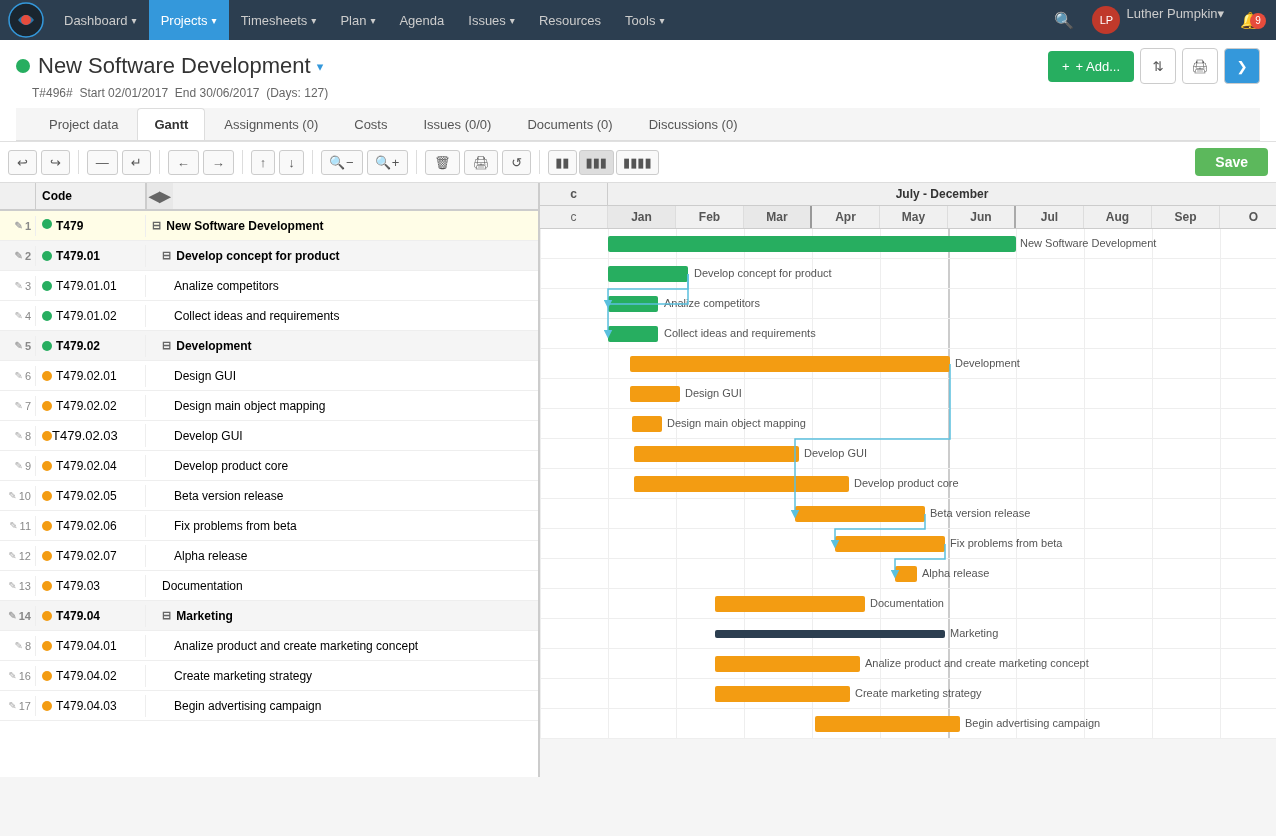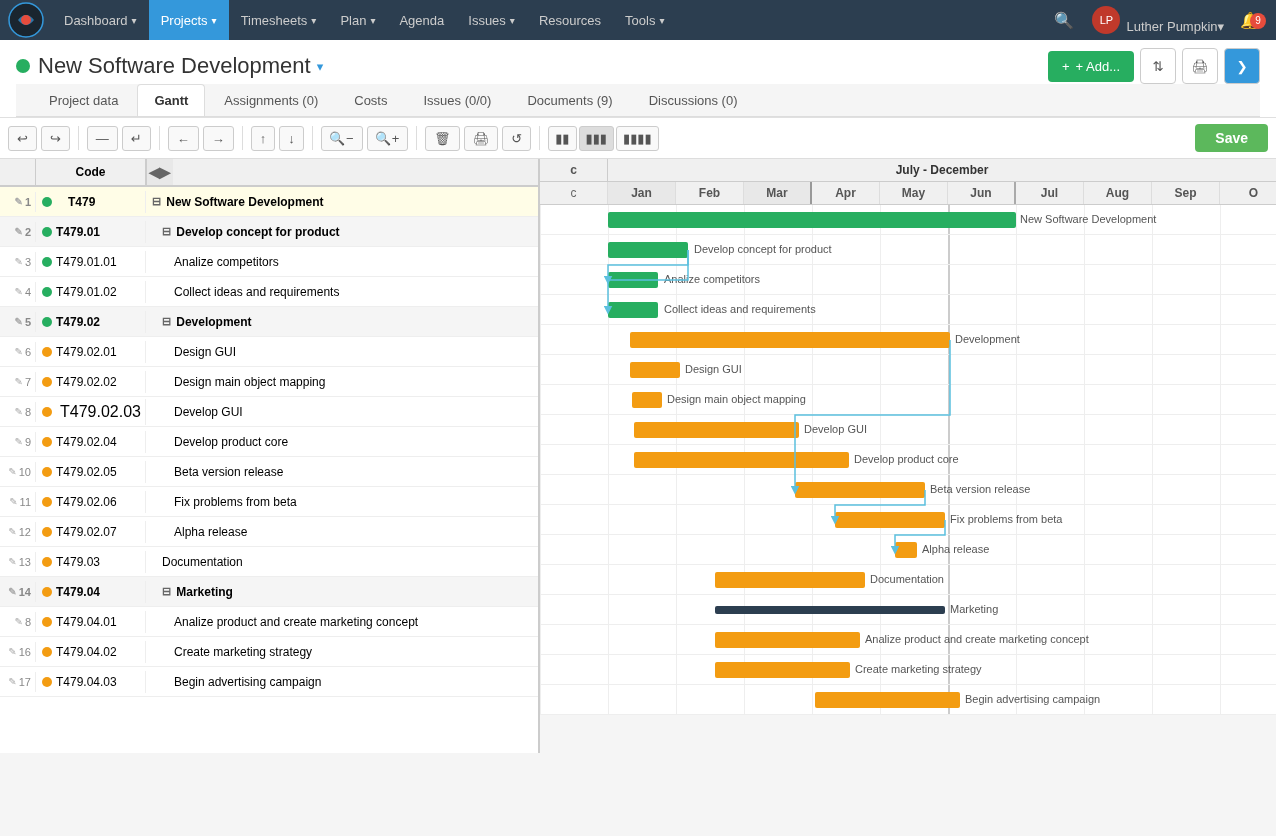--- a/index.html
+++ b/index.html
@@ -12,21 +12,21 @@
     }
     .top-nav .logo { width: 36px; height: 36px; margin-right: 8px; }
     .nav-item {
       display: flex; align-items: center; padding: 0 12px; height: 40px;
       color: #ccc; cursor: pointer; font-size: 13px; white-space: nowrap;
     }
     .nav-item.active { background: #3498db; color: white; }
     .nav-item .chevron { margin-left: 4px; font-size: 10px; }
     .nav-spacer { flex: 1; }
     .nav-search { color: #ccc; cursor: pointer; padding: 0 10px; font-size: 16px; }
-    .nav-user { display: flex; align-items: flex-end; color: #ccc; padding: 0 8px; cursor: pointer; }
+    .nav-user { display: flex; align-items: flex-start; color: #ccc; padding: 0 8px; cursor: pointer; }
     .nav-avatar { width: 28px; height: 28px; border-radius: 50%; background: #c0392b; margin-right: 6px; display: flex; align-items: center; justify-content: center; color: white; font-size: 11px; }
     .nav-bell { position: relative; color: #ccc; padding: 0 8px; cursor: pointer; font-size: 16px; }
     .nav-bell .badge { position: absolute; top: 2px; right: 2px; background: #e74c3c; color: white; border-radius: 50%; width: 16px; height: 16px; font-size: 10px; display: flex; align-items: center; justify-content: center; }
 
     
     .breadcrumb { padding: 8px 16px 0; color: #3498db; font-size: 12px; }
     .breadcrumb span { color: #666; }
 
     
     .project-title-row { display: flex; align-items: center; padding: 4px 16px 4px; }
@@ -60,21 +60,21 @@
       padding: 6px 20px; background: #5cb85c; color: white; border: none;
       border-radius: 4px; cursor: pointer; font-size: 14px; font-weight: bold; margin-left: auto;
     }
     .header-action-btn {
       width: 36px; height: 36px; border: 1px solid #ccc; border-radius: 4px;
       background: white; cursor: pointer; display: flex; align-items: center; justify-content: center; color: #555;
     }
 
     
     .gantt-table { width: 540px; min-width: 540px; border-right: 2px solid #ccc; overflow-y: auto; overflow-x: hidden; }
-    .gantt-table-header { display: flex; background: #f0f0f0; border-bottom: 1px solid #ccc; font-weight: bold; font-size: 12px; text-align: center; }
+    .gantt-table-header { display: flex; background: #f0f0f0; border-bottom: 1px solid #ccc; font-weight: bold; font-size: 12px; }
 
     .gantt-row { display: flex; border-bottom: 1px solid #eee; min-height: 30px; align-items: center; }
     .gantt-row.highlighted { background: #fffde7; }
     .gantt-row.group-row { background: #f5f5f5; font-weight: bold; }
 
     .gantt-wrapper { display: flex; height: calc(100vh - 240px); }
   </style>
 </head>
 <body>
 
@@ -142,28 +142,34 @@
       <button style="background:#27ae60; color:white; border:none; border-radius:4px; padding:8px 14px; cursor:pointer; font-size:13px; display:flex; align-items:center; gap:6px;">
         <span>+</span>
         <span>+ Add...</span>
       </button>
       <button class="header-action-btn" style="width:36px;height:36px;border:1px solid #ccc;border-radius:4px;background:white;cursor:pointer;">⇅</button>
       <button class="header-action-btn" style="width:36px;height:36px;border:1px solid #ccc;border-radius:4px;background:white;cursor:pointer;">🖨</button>
       <button class="header-action-btn" style="width:36px;height:36px;border:1px solid #ccc;border-radius:4px;background:#3498db;cursor:pointer;color:white;">❯</button>
     </div>
   </div>
 
+  <div class="meta-row">
+    <span>T#496#</span>&nbsp;
+    <span>Start 02/01/2017</span>&nbsp;
+    <span>End 30/06/2017</span>&nbsp;
+    <span>(Days: 127)</span>
+  </div>
 
   <div class="tabs">
     <div class="tab">Project data</div>
     <div class="tab active">Gantt</div>
     <div class="tab">Assignments (0)</div>
     <div class="tab">Costs</div>
     <div class="tab">Issues (0/0)</div>
-    <div class="tab">Documents (9)</div>
+    <div class="tab">Documents (0)</div>
     <div class="tab">Discussions (0)</div>
   </div>
 </div>
 
 <div class="toolbar">
   <button class="toolbar-btn" title="Undo">↩</button>
   <button class="toolbar-btn" title="Redo">↪</button>
   <div class="toolbar-sep"></div>
   <button class="toolbar-btn">—</button>
   <button class="toolbar-btn">↵</button>
@@ -202,21 +208,21 @@
         <span style="font-size:14px; color:#666; cursor:pointer;">▶</span>
       </div>
     </div>
 
     <div id="task-rows">
         <div class="gantt-row highlighted group-row" style="display: flex; border-bottom: 1px solid rgb(238, 238, 238); min-height: 30px; align-items: center; background: rgb(255, 253, 231);">
           <div style="width: 36px; min-width: 36px; padding: 4px; text-align: right; font-size: 11px; color: rgb(136, 136, 136); border-right: 1px solid rgb(238, 238, 238); display: flex; align-items: center; justify-content: flex-end; gap: 2px;">
             <span style="color: rgb(170, 170, 170); font-size: 10px; cursor: pointer;">✎</span>
             <span>1</span>
           </div>
-          <div style="width: 110px; min-width: 110px; padding: 4px 6px; border-right: 1px solid rgb(238, 238, 238); font-size: 12px; display: flex; align-items: center; gap: 16px;">
+          <div style="width: 110px; min-width: 110px; padding: 4px 6px; border-right: 1px solid rgb(238, 238, 238); font-size: 12px; display: flex; gap: 4px;">
             <div style="width: 10px; height: 10px; border-radius: 50%; flex-shrink: 0; background: rgb(39, 174, 96);"></div>
             <span style="font-weight: bold;">T479</span>
           </div>
           <div style="flex: 1 1 0%; padding: 4px 6px; font-size: 12px; display: flex; align-items: center; gap: 3px;">
             <span style="color: rgb(102, 102, 102); font-size: 11px; cursor: pointer; margin-right: 2px;">⊟</span>
             <span>New Software Development</span>
           </div>
         </div>
         <div class="gantt-row group-row" style="display: flex; border-bottom: 1px solid rgb(238, 238, 238); min-height: 30px; align-items: center;">
           <div style="width: 36px; min-width: 36px; padding: 4px; text-align: right; font-size: 11px; color: rgb(136, 136, 136); border-right: 1px solid rgb(238, 238, 238); display: flex; align-items: center; justify-content: flex-end; gap: 2px;">
@@ -296,21 +302,21 @@
           </div>
           <div style="flex: 1 1 0%; padding: 4px 6px 4px 28px; font-size: 12px; display: flex; align-items: center; gap: 3px;">
             <span>Design main object mapping</span>
           </div>
         </div>
         <div class="gantt-row" style="display: flex; border-bottom: 1px solid rgb(238, 238, 238); min-height: 30px; align-items: center;">
           <div style="width: 36px; min-width: 36px; padding: 4px; text-align: right; font-size: 11px; color: rgb(136, 136, 136); border-right: 1px solid rgb(238, 238, 238); display: flex; align-items: center; justify-content: flex-end; gap: 2px;">
             <span style="color: rgb(170, 170, 170); font-size: 10px; cursor: pointer;">✎</span>
             <span>8</span>
           </div>
-          <div style="width: 110px; min-width: 110px; padding: 4px 6px; border-right: 1px solid rgb(238, 238, 238); font-size: 16px; display: flex; align-items: center; gap: 8px;">
+          <div style="width: 110px; min-width: 110px; padding: 4px 6px; border-right: 1px solid rgb(238, 238, 238); font-size: 13px; display: flex; align-items: center; gap: 0;">
             <div style="width: 10px; height: 10px; border-radius: 50%; flex-shrink: 0; background: rgb(243, 156, 18);"></div>
             <span style="">T479.02.03</span>
           </div>
           <div style="flex: 1 1 0%; padding: 4px 6px 4px 28px; font-size: 12px; display: flex; align-items: center; gap: 3px;">
             <span>Develop GUI</span>
           </div>
         </div>
         <div class="gantt-row" style="display: flex; border-bottom: 1px solid rgb(238, 238, 238); min-height: 30px; align-items: center;">
           <div style="width: 36px; min-width: 36px; padding: 4px; text-align: right; font-size: 11px; color: rgb(136, 136, 136); border-right: 1px solid rgb(238, 238, 238); display: flex; align-items: center; justify-content: flex-end; gap: 2px;">
             <span style="color: rgb(170, 170, 170); font-size: 10px; cursor: pointer;">✎</span>

